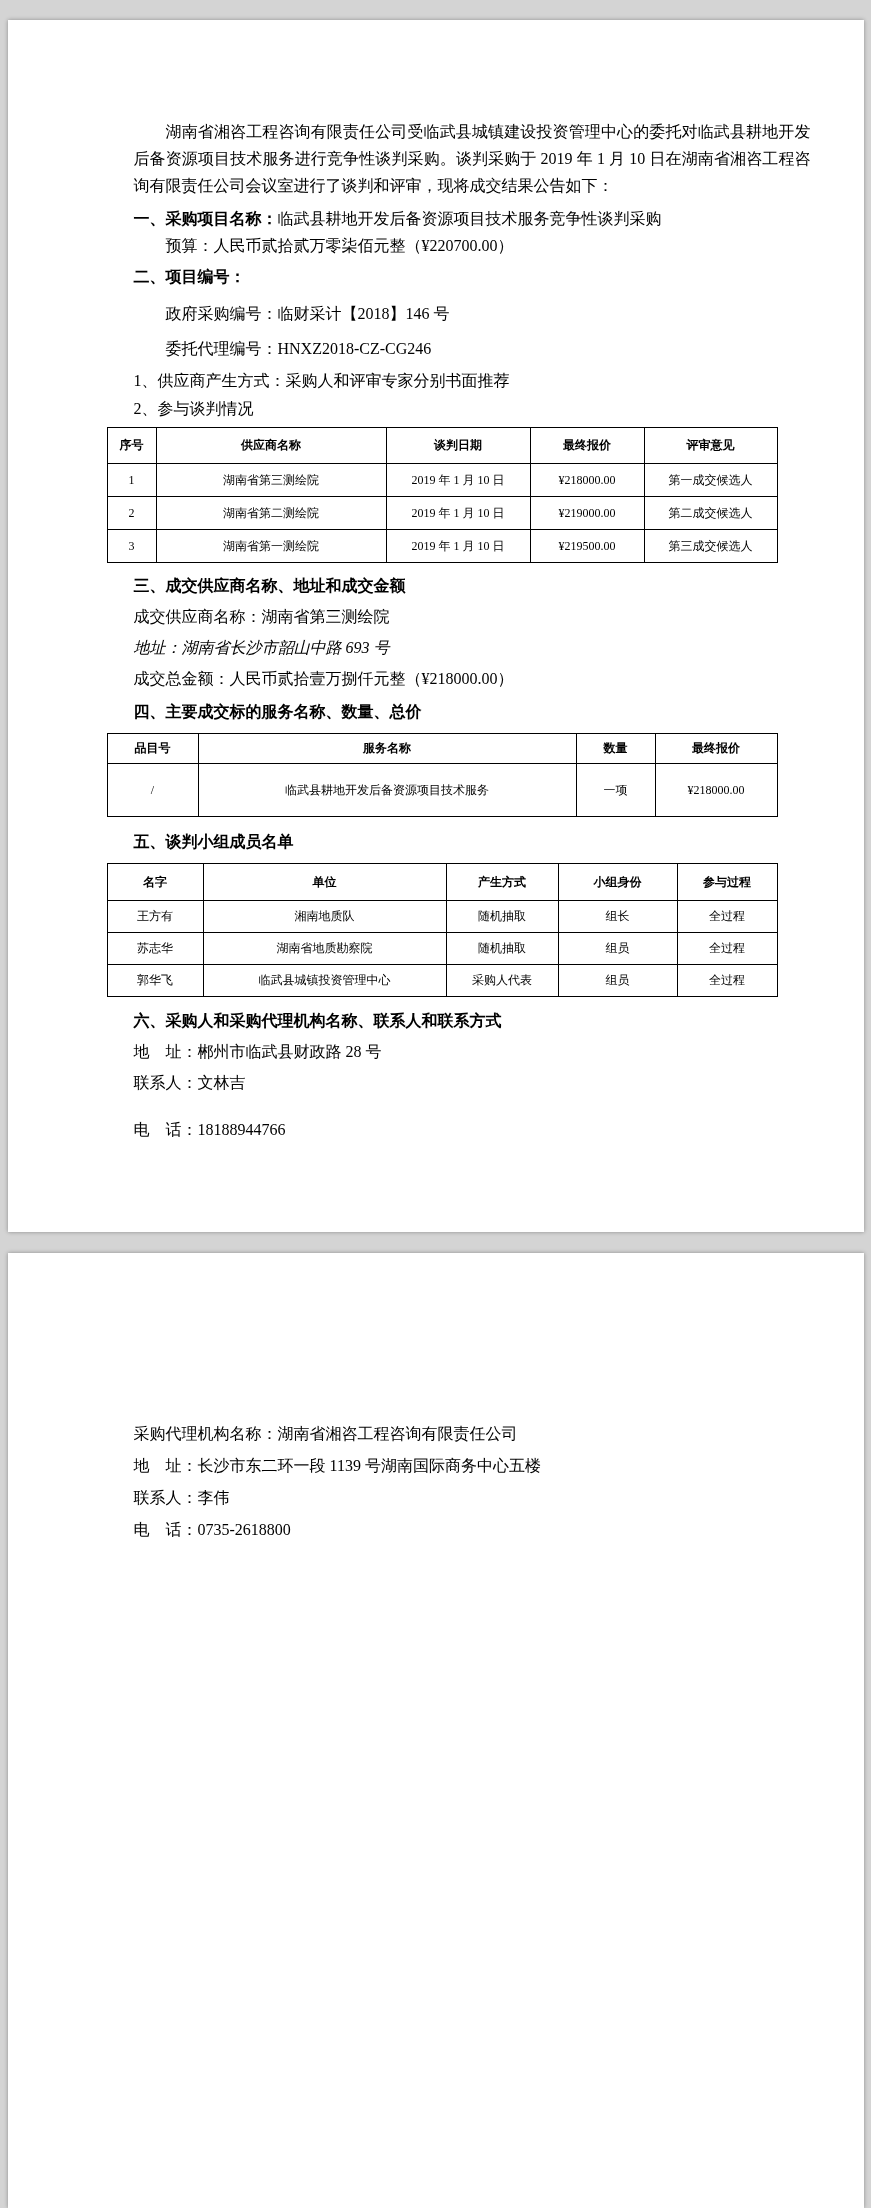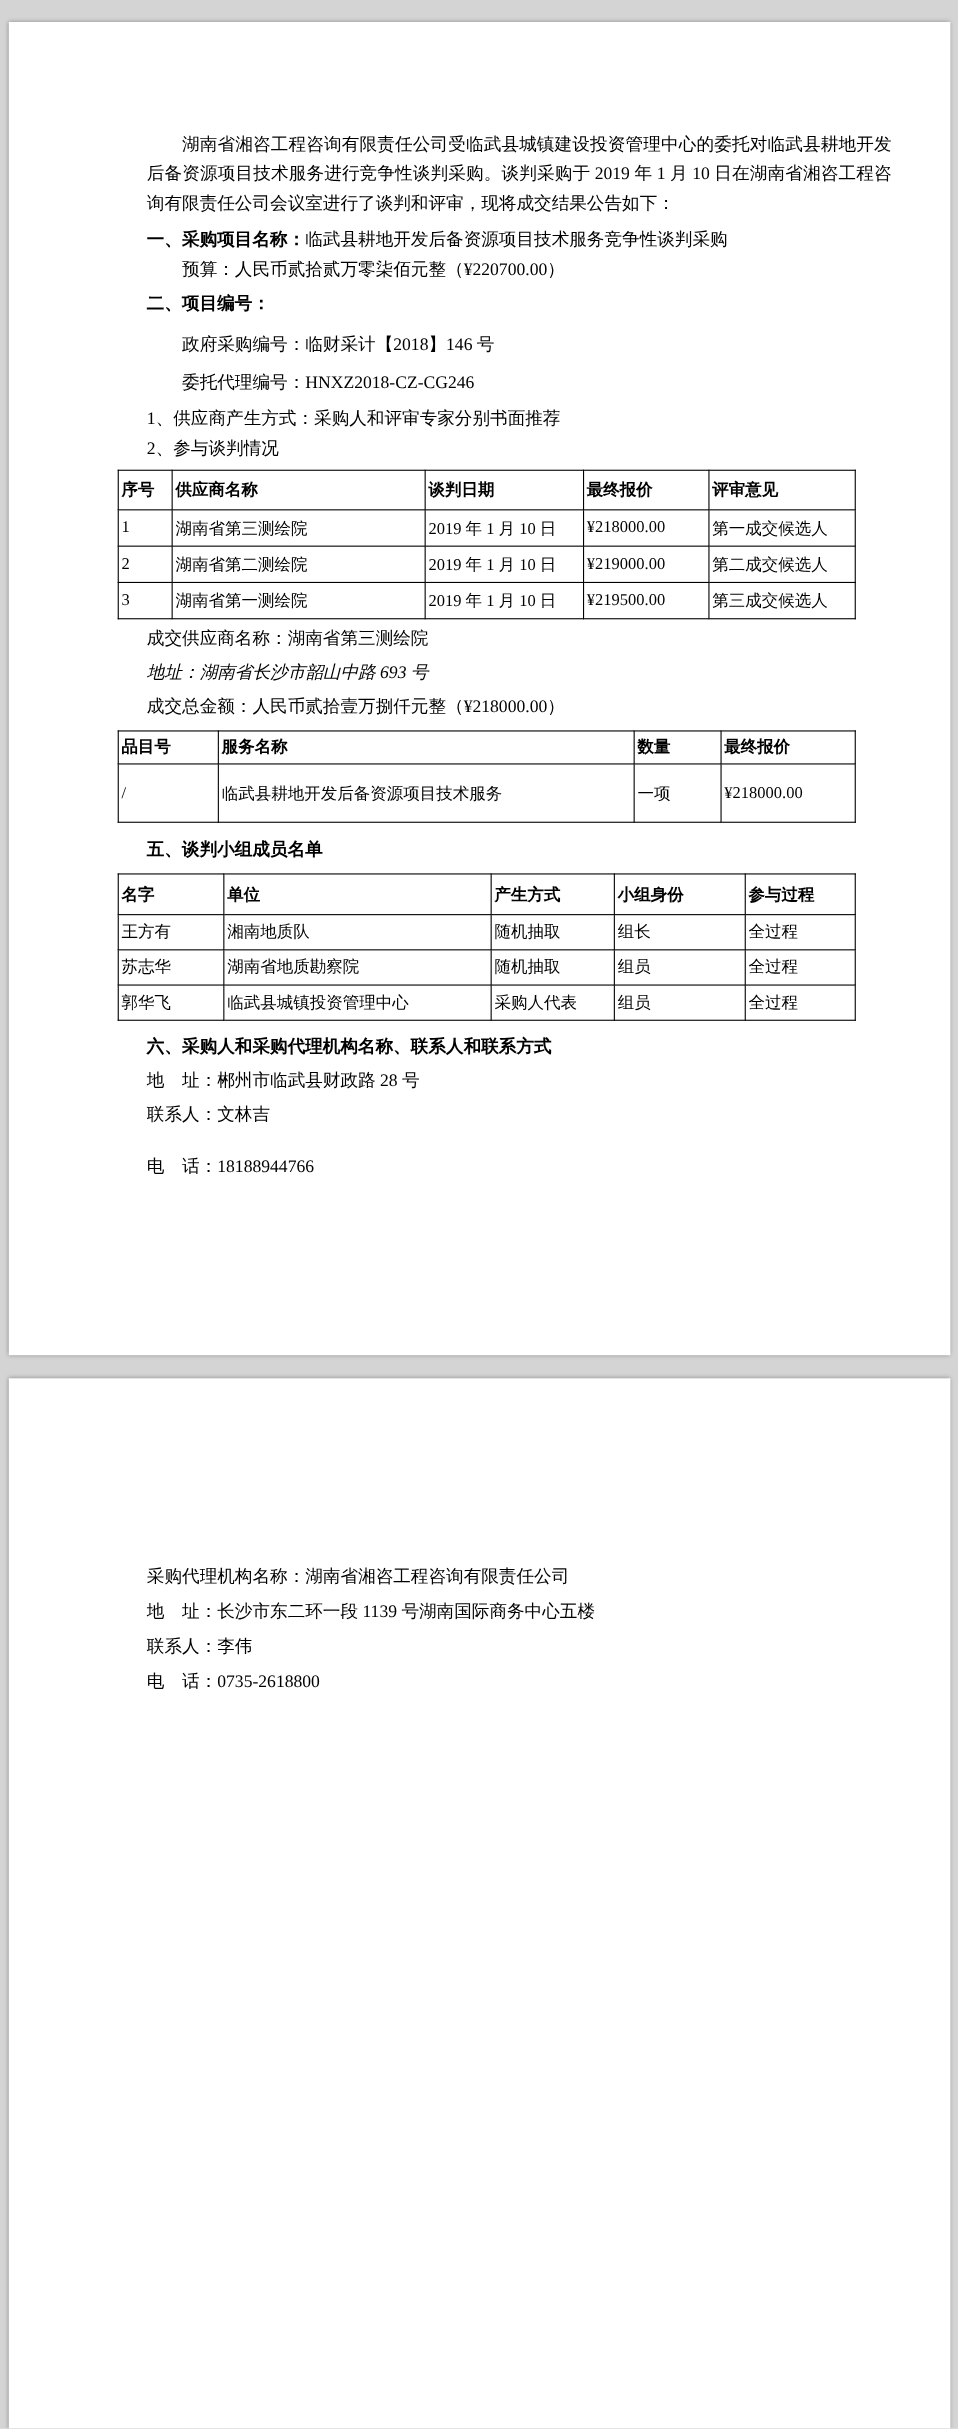--- a/index.html
+++ b/index.html
@@ -24,23 +24,23 @@
 
   p { margin:0; font-size:16px; line-height:27px; }
   .txt { margin-left:27px;margin-top:48px; }
   .ind { margin-left:59px; }
   .b { font-weight:bold; }
   .intro { margin-left:27px; text-indent:32px; text-align:justify; }
 
   table { border-collapse:collapse; width:670px; table-layout:fixed; }
   th, td {
     border:1px solid #000;
-    text-align:left;
+    text-align:center;
     vertical-align:middle;
-    font-size:15px;
+    font-size:12px;
     padding:0 3px;
     box-sizing:border-box;
     overflow:hidden;
   }
   th { font-weight:bold; }
   .t1 th { height:36px; }
   .t1 td { height:33px; }
   .t2 th { height:30px; }
   .t2 td { height:53px; }
   .t3 th { height:37px; }
@@ -102,24 +102,26 @@
       <tr>
         <td>3</td>
         <td>湖南省第一测绘院</td>
         <td>2019 年 1 月 10 日</td>
         <td>¥219500.00</td>
         <td>第三成交候选人</td>
       </tr>
     </tbody>
       </table>
 
+    <p class="txt b" style="margin-top:9px;">三、成交供应商名称、地址和成交金额</p>
     <p class="txt" style="margin-top:4px;">成交供应商名称：湖南省第三测绘院</p>
     <p class="txt" style="margin-top:4px;font-style:italic;">地址：湖南省长沙市韶山中路 693 号</p>
     <p class="txt" style="margin-top:4px;">成交总金额：人民币贰拾壹万捌仟元整（¥218000.00）</p>
 
+    <p class="txt b" style="margin-top:6px;">四、主要成交标的服务名称、数量、总价</p>
 
     <table class="t2" style="margin-top:8px;">
       <colgroup>
         <col style="width:91px">
           <col style="width:378px">
           <col style="width:79px">
           <col style="width:122px">
       </colgroup>
       <tbody>
           <tr>

